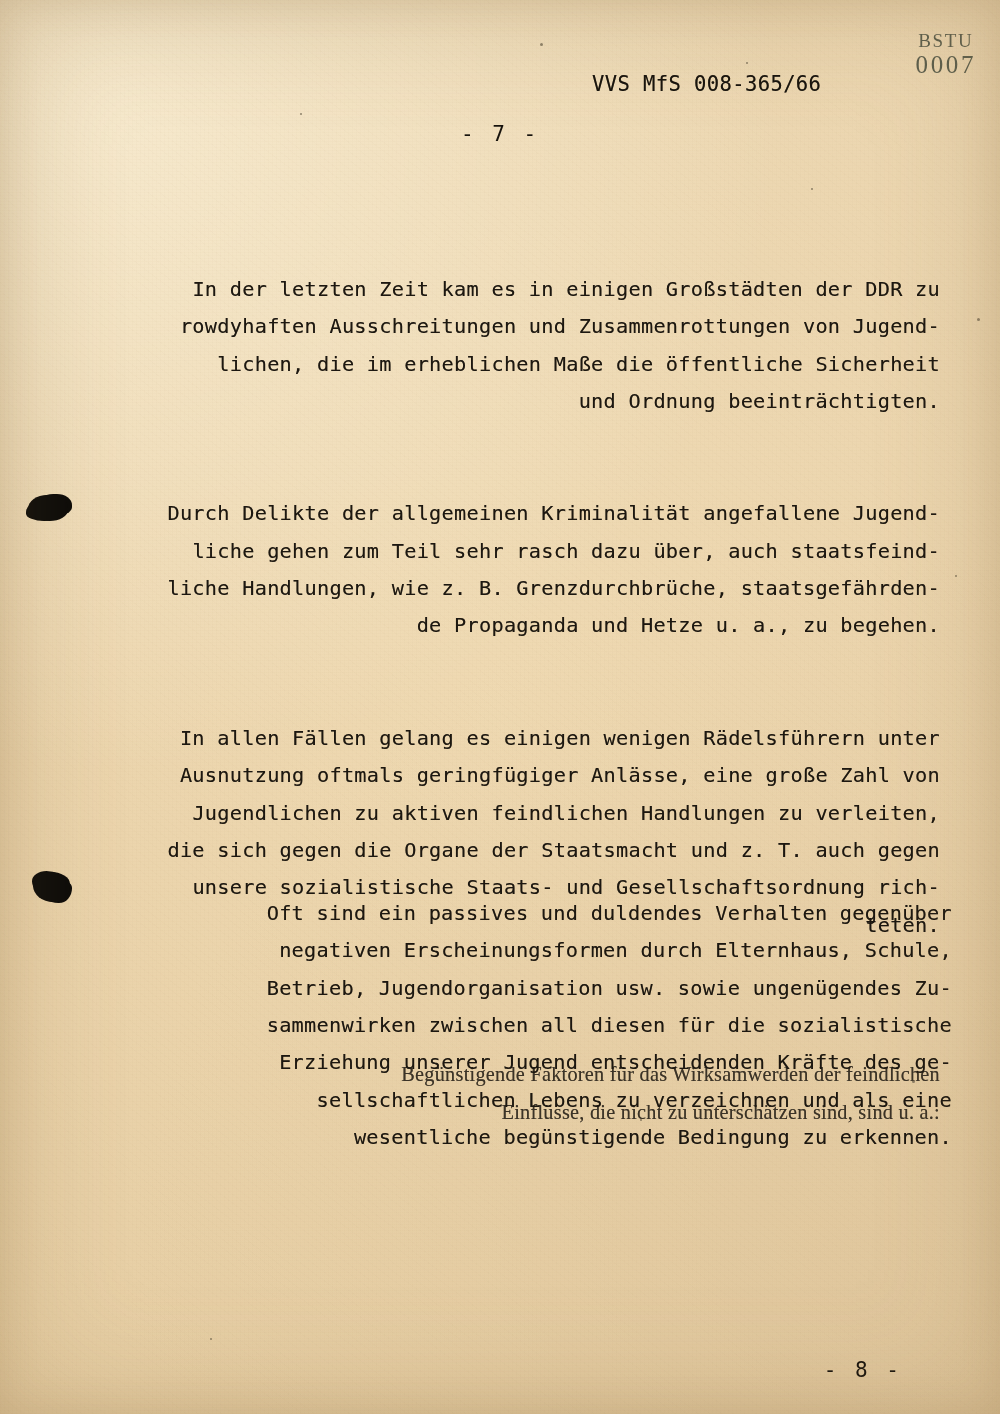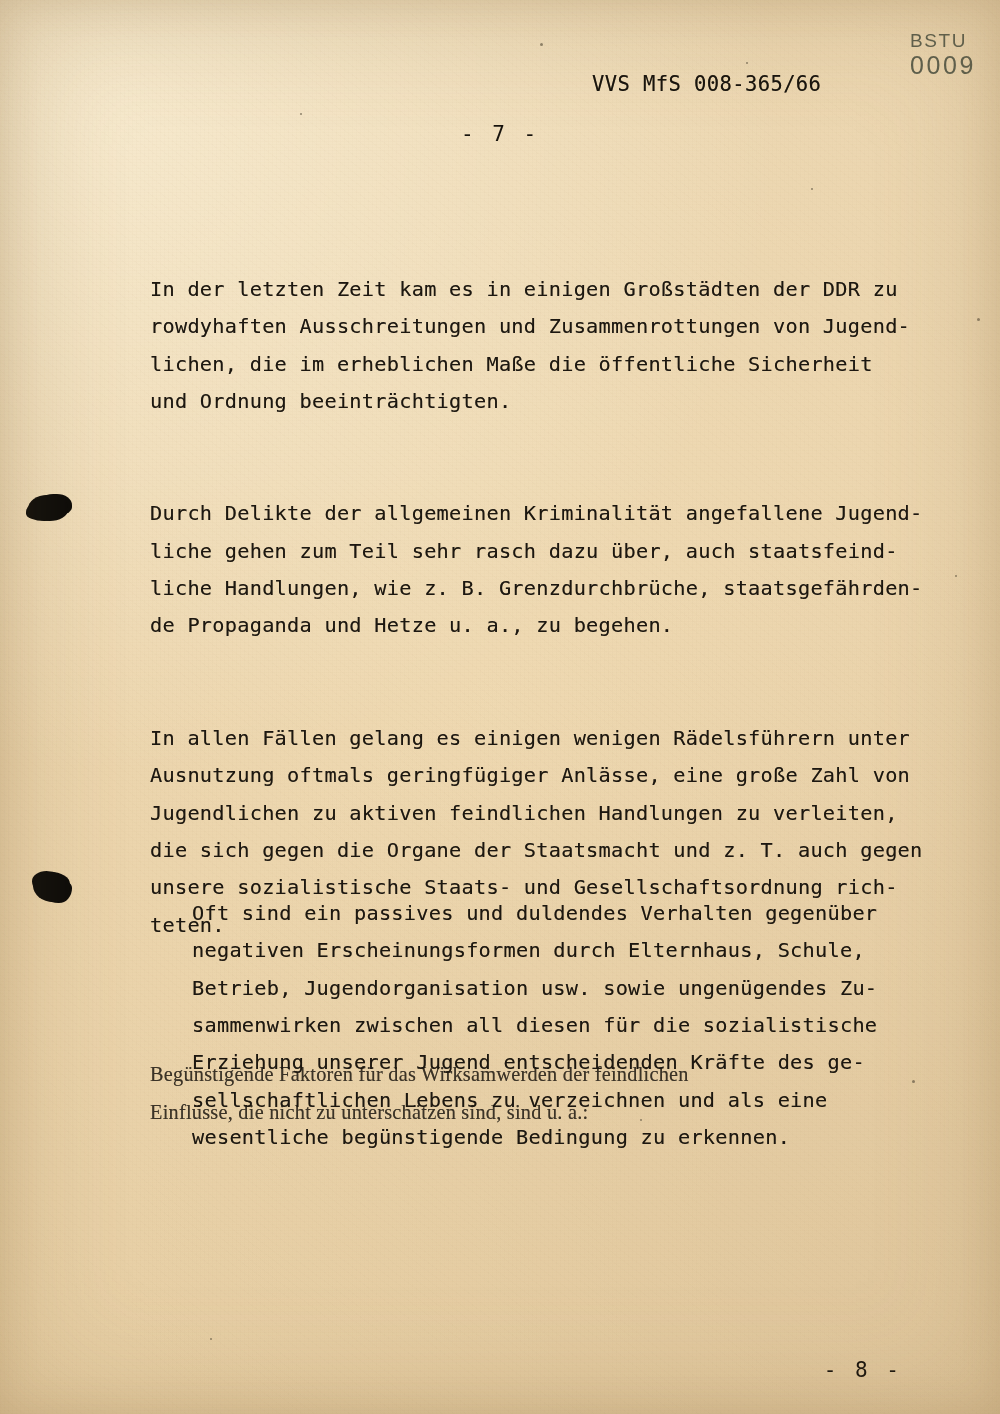--- a/index.html
+++ b/index.html
@@ -55,21 +55,22 @@
     white-space: pre;
     color: #17130d;
     text-shadow: 0 0 .6px rgba(20,16,10,.5);
     margin-left: 12px;
   }
 
   .bstu-stamp {
     position: absolute;
     right: 24px;
     top: 30px;
-    font-family: Liberation Sans, sans-serif;
+    text-align: center;
+    font-family: Liberation Serif, serif;
     color: #5a5d4c;
     line-height: 1.12;
   }
   .bstu-stamp .bstu-label {
     font-size: 19px;
     letter-spacing: 1.6px;
     display: block;
   }
   .bstu-stamp .bstu-number {
     font-size: 25px;
@@ -97,20 +98,21 @@
     font-size: 20.3px;
     line-height: 37.4px;
     letter-spacing: .25px;
     white-space: pre-wrap;
     color: #1c1710;
     text-shadow: 0 0 .55px rgba(25,20,12,.45);
   }
   .block {
     margin: 0;
     white-space: pre-wrap;
+    text-align: right;
   }
   .block.gap-before { margin-top: 37.4px; font-family: Liberation Serif, serif; }
 
   .indented-block {
     position: absolute;
     left: 192px;
     top: 820px;
     width: 760px;
     font-size: 20.3px;
     line-height: 37.4px;
@@ -159,21 +161,21 @@
 <body>
 
 <div class="page">
 
   <div class="grain"></div>
 
   <div class="doc-ref">VVS MfS 008-365/66</div>
 
   <div class="bstu-stamp">
     <span class="bstu-label">BSTU</span>
-    <span class="bstu-number">0009</span>
+    <span class="bstu-number">0007</span>
   </div>
 
   <div class="page-number-top">- 7 -</div>
 
   <div class="body-text">
     <p class="block">In der letzten Zeit kam es in einigen Großstädten der DDR zu
 rowdyhaften Ausschreitungen und Zusammenrottungen von Jugend-
 lichen, die im erheblichen Maße die öffentliche Sicherheit
 und Ordnung beeinträchtigten.</p>
     <p class="block">Durch Delikte der allgemeinen Kriminalität angefallene Jugend-

